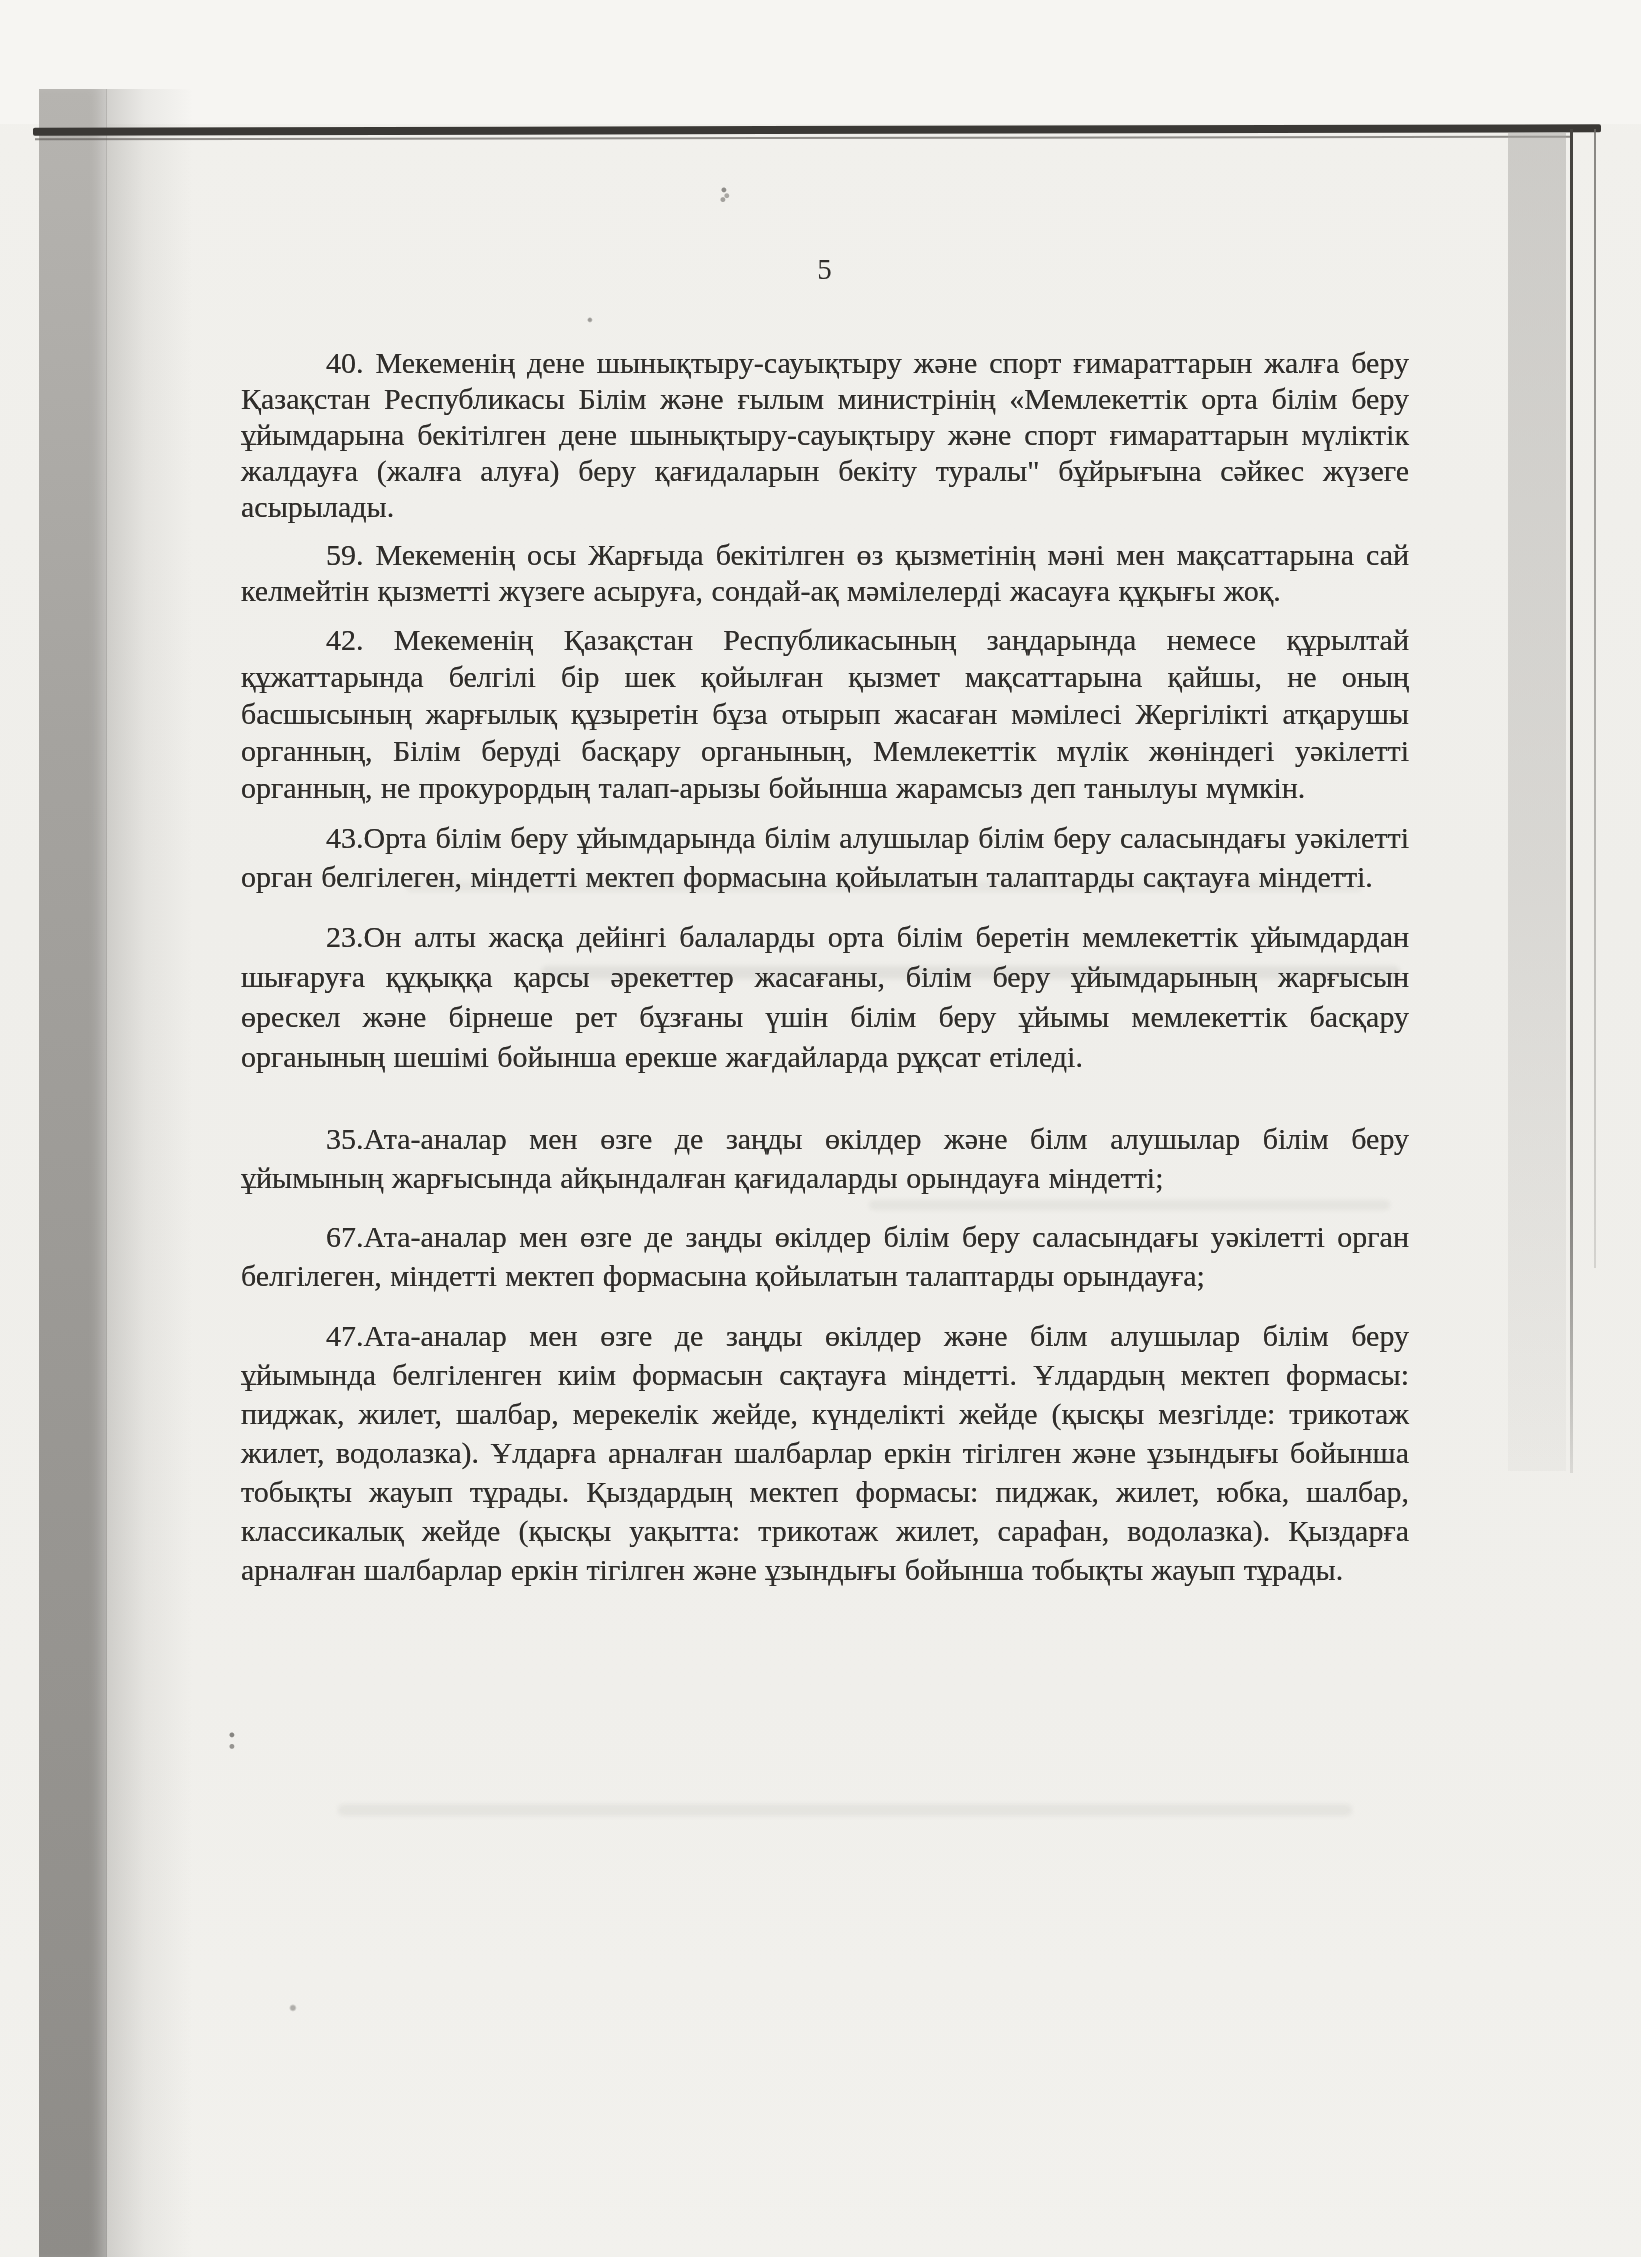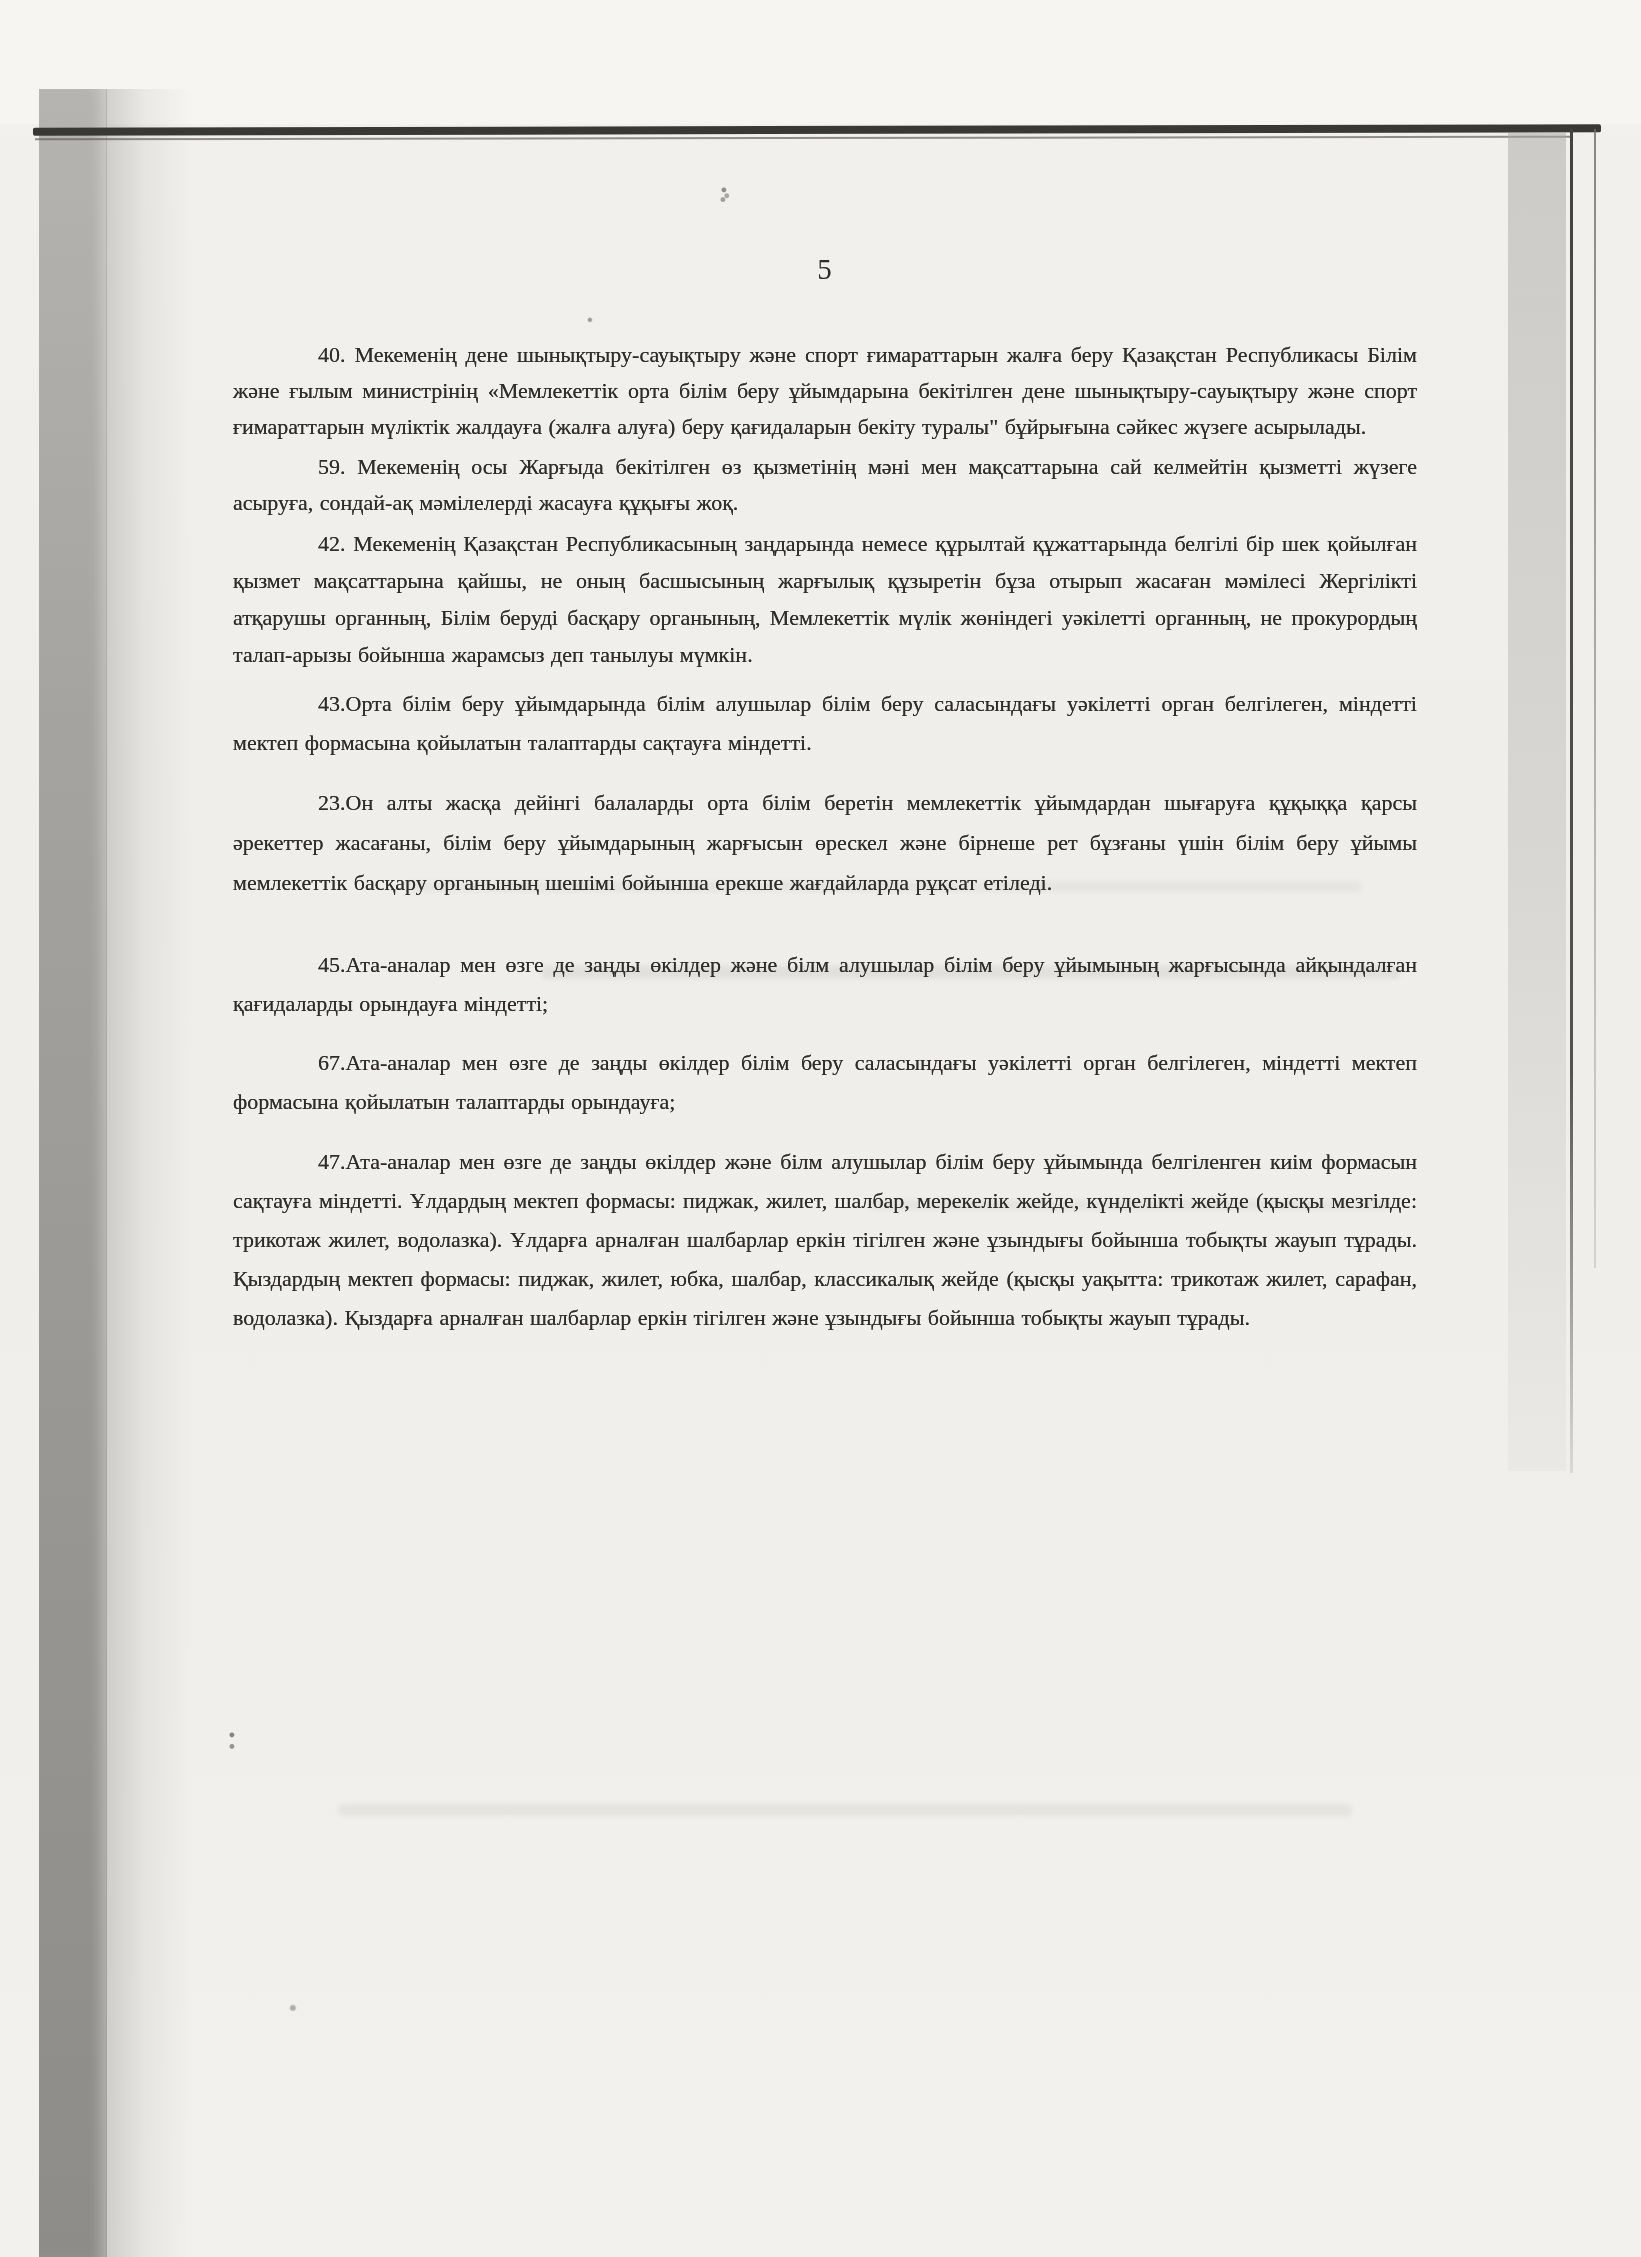--- a/index.html
+++ b/index.html
@@ -121,22 +121,22 @@
     text-align: center;
     font-size: 29px;
     letter-spacing: 1px;
   }
   .content {
     position: absolute;
     left: 229px; top: 333px;
     width: 1192px;
   }
   .para {
-    margin: 4px;
-    font-size: 22px;
+    margin: 12px;
+    font-size: 30px;
     text-align: justify;
     text-indent: 85px;
     text-shadow: 0 0 0.5px rgba(47,45,42,0.85);
     word-spacing: 1px;
   }
   .p40 { line-height: 36px; }
   .p41 { line-height: 36px; }
   .p42 { line-height: 37px; margin-top: 3.9px; }
   .p43 { line-height: 39px; margin-top: 10.6px; }
   .p44 { line-height: 40px; margin-top: 21px; }
@@ -171,19 +171,19 @@
   <div class="bleed bleed-4"></div>
 
   <div class="page-number">5</div>
 
   <div class="content">
     <p class="para p40">40. Мекеменің дене шынықтыру-сауықтыру және спорт ғимараттарын жалға беру Қазақстан Республикасы Білім және ғылым министрінің «Мемлекеттік орта білім беру ұйымдарына бекітілген дене шынықтыру-сауықтыру және спорт ғимараттарын мүліктік жалдауға (жалға алуға) беру қағидаларын бекіту туралы" бұйрығына сәйкес жүзеге асырылады.</p>
     <p class="para p41">59. Мекеменің осы Жарғыда бекітілген өз қызметінің мәні мен мақсаттарына сай келмейтін қызметті жүзеге асыруға, сондай-ақ мәмілелерді жасауға құқығы жоқ.</p>
     <p class="para p42">42. Мекеменің Қазақстан Республикасының заңдарында немесе құрылтай құжаттарында белгілі бір шек қойылған қызмет мақсаттарына қайшы, не оның басшысының жарғылық құзыретін бұза отырып жасаған мәмілесі Жергілікті атқарушы органның, Білім беруді басқару органының, Мемлекеттік мүлік жөніндегі уәкілетті органның, не прокурордың талап-арызы бойынша жарамсыз деп танылуы мүмкін.</p>
     <p class="para p43">43.Орта білім беру ұйымдарында білім алушылар білім беру саласындағы уәкілетті орган белгілеген, міндетті мектеп формасына қойылатын талаптарды сақтауға міндетті.</p>
     <p class="para p44">23.Он алты жасқа дейінгі балаларды орта білім беретін мемлекеттік ұйымдардан шығаруға құқыққа қарсы әрекеттер жасағаны, білім беру ұйымдарының жарғысын өрескел және бірнеше рет бұзғаны үшін білім беру ұйымы мемлекеттік басқару органының шешімі бойынша ерекше жағдайларда рұқсат етіледі.</p>
-    <p class="para p45">45.Ата-аналар мен өзге де заңды өкілдер және білм алушылар білім беру ұйымының жарғысында айқындалған қағидаларды орындауға міндетті;</p>
+    <p class="para p45">35.Ата-аналар мен өзге де заңды өкілдер және білм алушылар білім беру ұйымының жарғысында айқындалған қағидаларды орындауға міндетті;</p>
     <p class="para p46">67.Ата-аналар мен өзге де заңды өкілдер білім беру саласындағы уәкілетті орган белгілеген, міндетті мектеп формасына қойылатын талаптарды орындауға;</p>
     <p class="para p47">47.Ата-аналар мен өзге де заңды өкілдер және білм алушылар білім беру ұйымында белгіленген киім формасын сақтауға міндетті. Ұлдардың мектеп формасы: пиджак, жилет, шалбар, мерекелік жейде, күнделікті жейде (қысқы мезгілде: трикотаж жилет, водолазка). Ұлдарға арналған шалбарлар еркін тігілген және ұзындығы бойынша тобықты жауып тұрады. Қыздардың мектеп формасы: пиджак, жилет, юбка, шалбар, классикалық жейде (қысқы уақытта: трикотаж жилет, сарафан, водолазка). Қыздарға арналған шалбарлар еркін тігілген және ұзындығы бойынша тобықты жауып тұрады.</p>
   </div>
 
 </div>
 
 
 </body></html>

